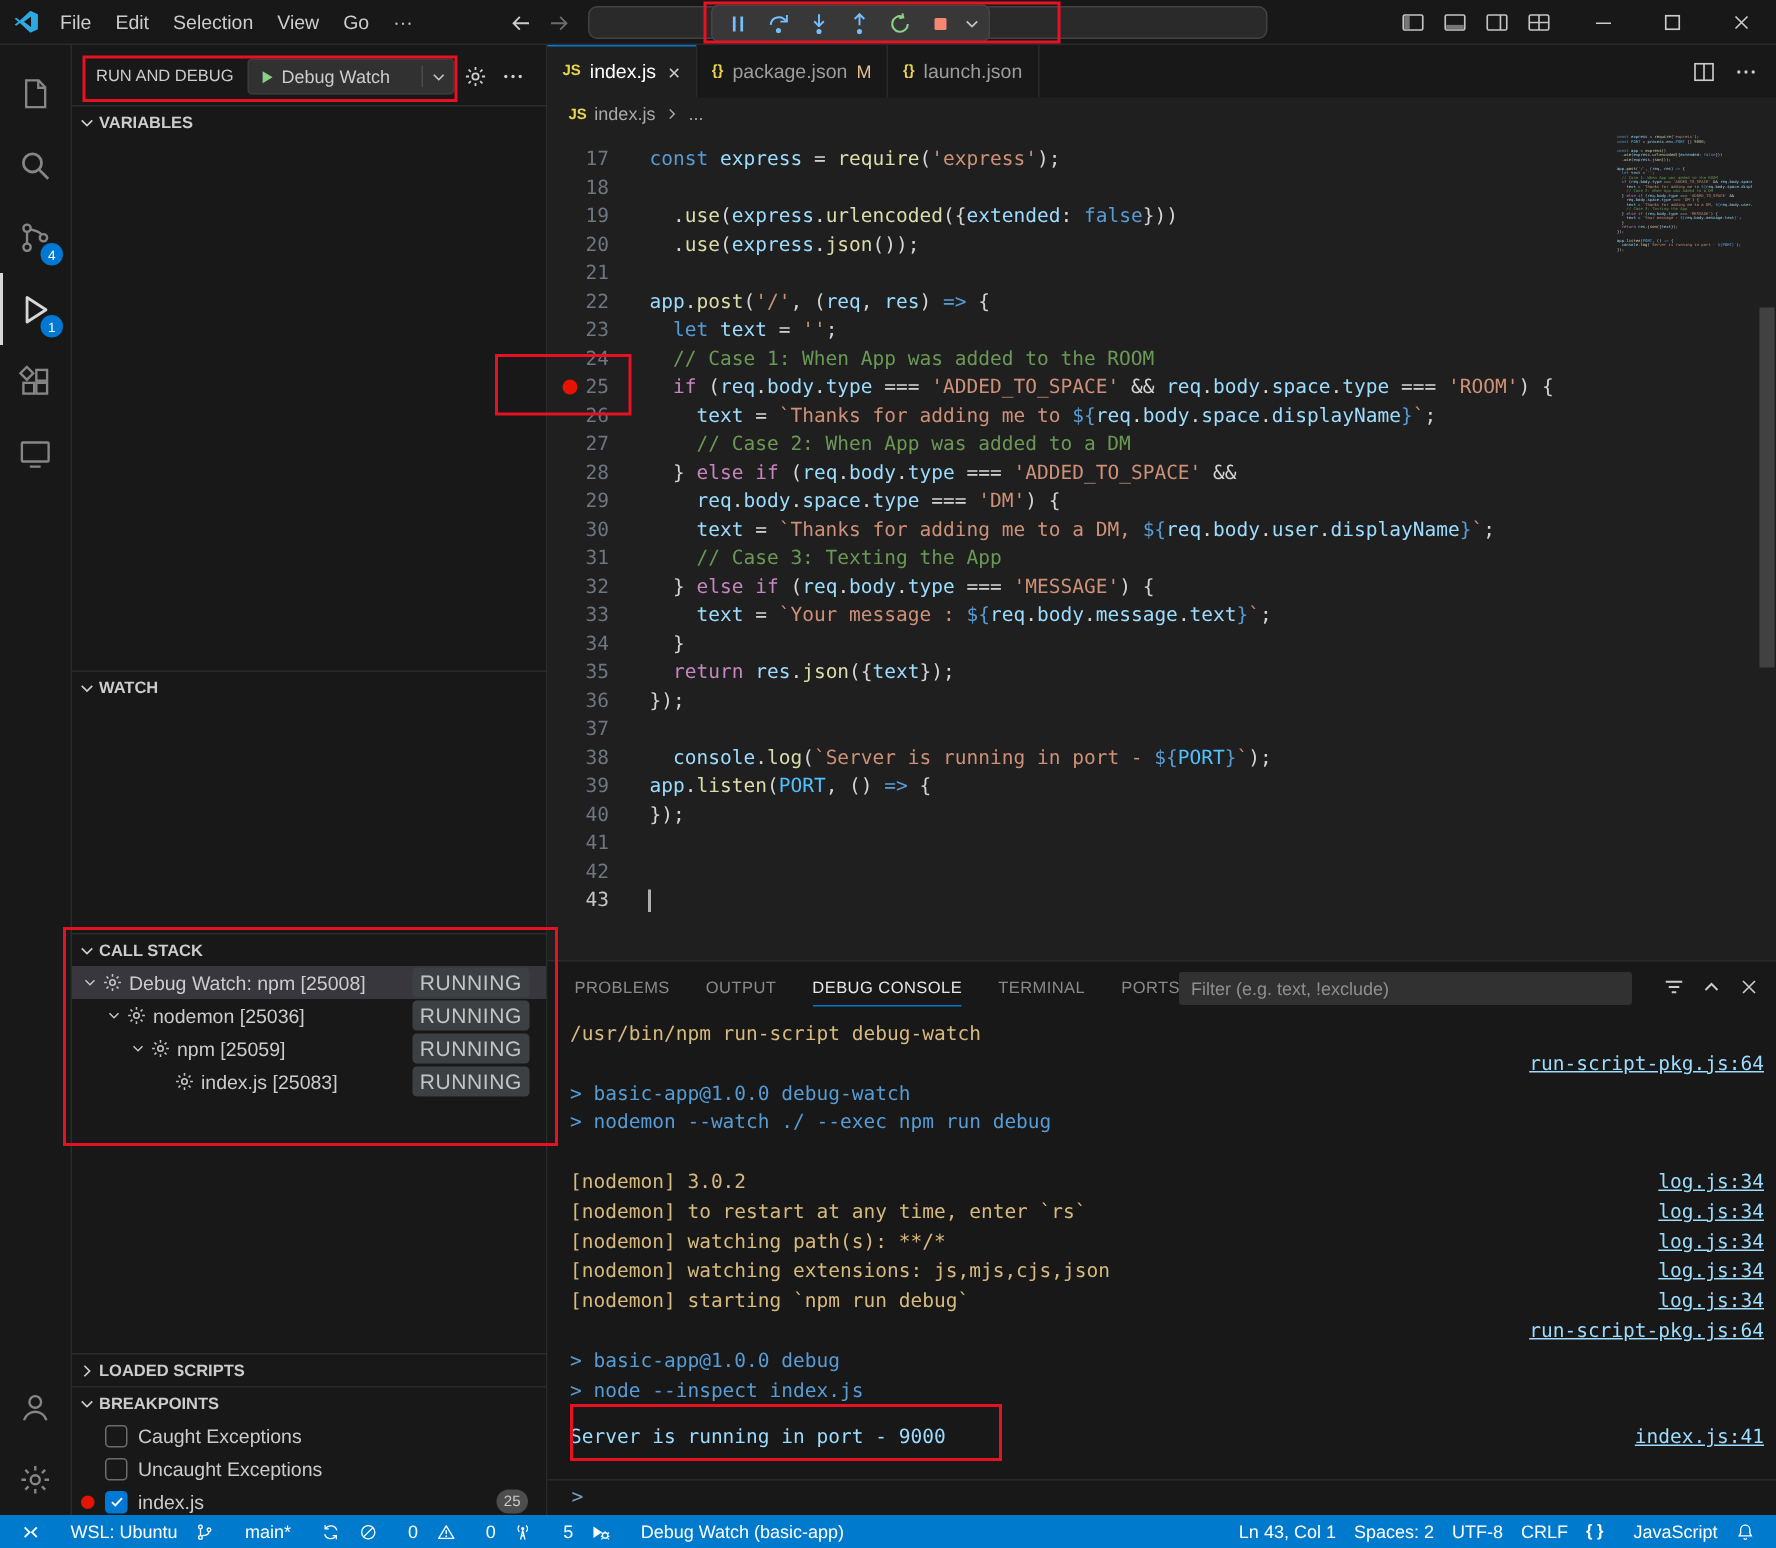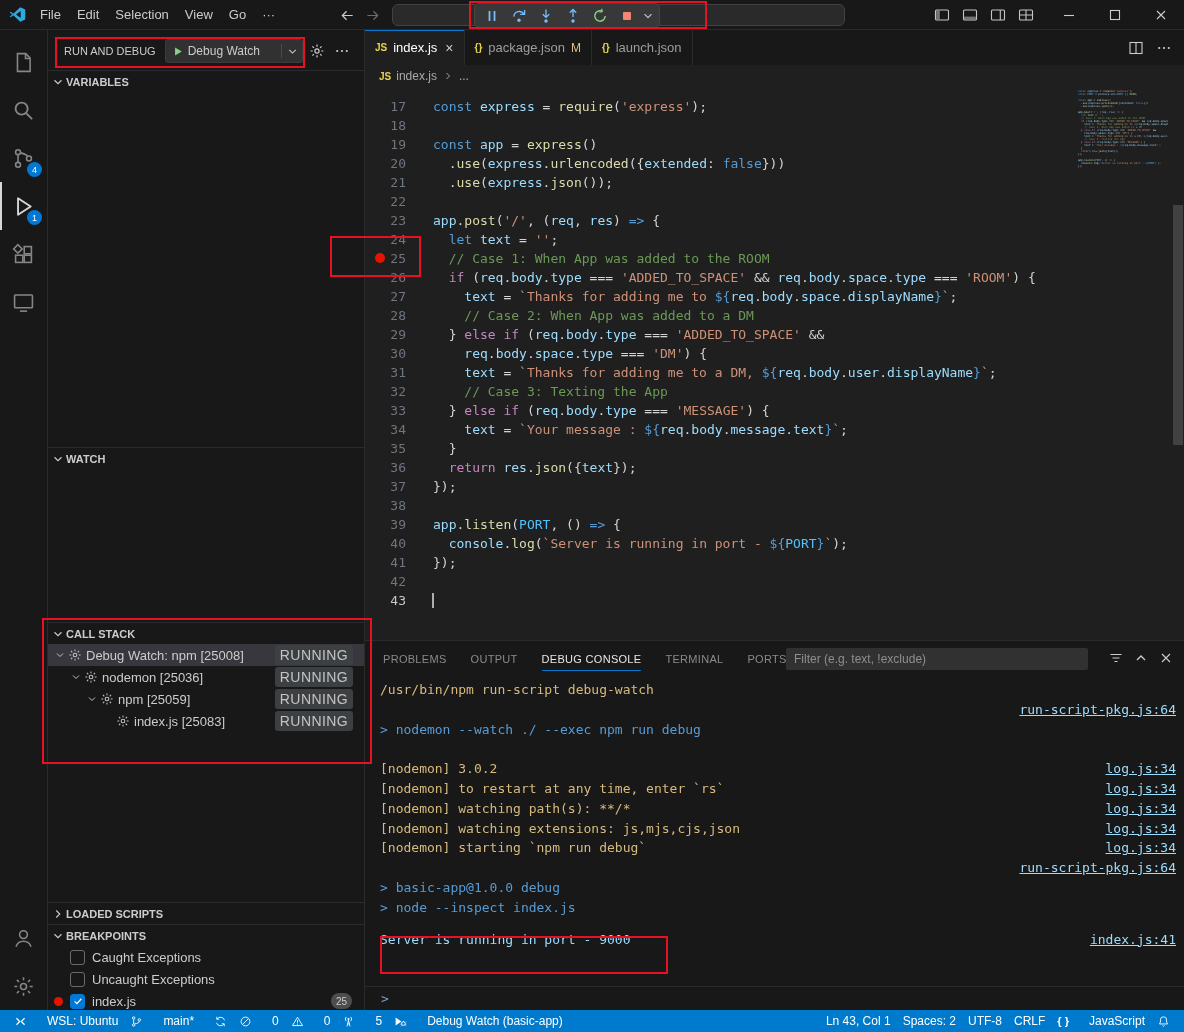--- a/index.html
+++ b/index.html
@@ -577,42 +577,41 @@
         <div class="gut-row">38</div>
         <div class="gut-row">39</div>
         <div class="gut-row">40</div>
         <div class="gut-row">41</div>
         <div class="gut-row">42</div>
         <div class="gut-row current">43</div>
       </div>
     <div id="code-lines">
         <div class="code-row"><span class="tk-k">const</span><span class="tk-p"> </span><span class="tk-v">express</span><span class="tk-p"> = </span><span class="tk-f">require</span><span class="tk-p">(</span><span class="tk-s">'express'</span><span class="tk-p">);</span></div>
         <div class="code-row">&nbsp;</div>
-        <div class="code-row"><span class="tk-k">const</span><span class="tk-p"> </span><span class="tk-v">app</span><span class="tk-p"> = </span><span class="tk-f">express</span><span class="tk-p">()</span></div>
         <div class="code-row"><span class="tk-p">  .</span><span class="tk-f">use</span><span class="tk-p">(</span><span class="tk-v">express</span><span class="tk-p">.</span><span class="tk-f">urlencoded</span><span class="tk-p">({</span><span class="tk-v">extended</span><span class="tk-p">: </span><span class="tk-k">false</span><span class="tk-p">}))</span></div>
         <div class="code-row"><span class="tk-p">  .</span><span class="tk-f">use</span><span class="tk-p">(</span><span class="tk-v">express</span><span class="tk-p">.</span><span class="tk-f">json</span><span class="tk-p">());</span></div>
         <div class="code-row">&nbsp;</div>
         <div class="code-row"><span class="tk-v">app</span><span class="tk-p">.</span><span class="tk-f">post</span><span class="tk-p">(</span><span class="tk-s">'/'</span><span class="tk-p">, (</span><span class="tk-v">req</span><span class="tk-p">, </span><span class="tk-v">res</span><span class="tk-p">) </span><span class="tk-k">=&gt;</span><span class="tk-p"> {</span></div>
         <div class="code-row"><span class="tk-p">  </span><span class="tk-k">let</span><span class="tk-p"> </span><span class="tk-v">text</span><span class="tk-p"> = </span><span class="tk-s">''</span><span class="tk-p">;</span></div>
         <div class="code-row"><span class="tk-m">  // Case 1: When App was added to the ROOM</span></div>
         <div class="code-row"><span class="tk-p">  </span><span class="tk-c">if</span><span class="tk-p"> (</span><span class="tk-v">req</span><span class="tk-p">.</span><span class="tk-v">body</span><span class="tk-p">.</span><span class="tk-v">type</span><span class="tk-p"> === </span><span class="tk-s">'ADDED_TO_SPACE'</span><span class="tk-p"> &amp;&amp; </span><span class="tk-v">req</span><span class="tk-p">.</span><span class="tk-v">body</span><span class="tk-p">.</span><span class="tk-v">space</span><span class="tk-p">.</span><span class="tk-v">type</span><span class="tk-p"> === </span><span class="tk-s">'ROOM'</span><span class="tk-p">) {</span></div>
         <div class="code-row"><span class="tk-p">    </span><span class="tk-v">text</span><span class="tk-p"> = </span><span class="tk-s">`Thanks for adding me to </span><span class="tk-k">${</span><span class="tk-v">req</span><span class="tk-p">.</span><span class="tk-v">body</span><span class="tk-p">.</span><span class="tk-v">space</span><span class="tk-p">.</span><span class="tk-v">displayName</span><span class="tk-k">}</span><span class="tk-s">`</span><span class="tk-p">;</span></div>
         <div class="code-row"><span class="tk-m">    // Case 2: When App was added to a DM</span></div>
         <div class="code-row"><span class="tk-p">  } </span><span class="tk-c">else</span><span class="tk-p"> </span><span class="tk-c">if</span><span class="tk-p"> (</span><span class="tk-v">req</span><span class="tk-p">.</span><span class="tk-v">body</span><span class="tk-p">.</span><span class="tk-v">type</span><span class="tk-p"> === </span><span class="tk-s">'ADDED_TO_SPACE'</span><span class="tk-p"> &amp;&amp;</span></div>
         <div class="code-row"><span class="tk-p">    </span><span class="tk-v">req</span><span class="tk-p">.</span><span class="tk-v">body</span><span class="tk-p">.</span><span class="tk-v">space</span><span class="tk-p">.</span><span class="tk-v">type</span><span class="tk-p"> === </span><span class="tk-s">'DM'</span><span class="tk-p">) {</span></div>
         <div class="code-row"><span class="tk-p">    </span><span class="tk-v">text</span><span class="tk-p"> = </span><span class="tk-s">`Thanks for adding me to a DM, </span><span class="tk-k">${</span><span class="tk-v">req</span><span class="tk-p">.</span><span class="tk-v">body</span><span class="tk-p">.</span><span class="tk-v">user</span><span class="tk-p">.</span><span class="tk-v">displayName</span><span class="tk-k">}</span><span class="tk-s">`</span><span class="tk-p">;</span></div>
         <div class="code-row"><span class="tk-m">    // Case 3: Texting the App</span></div>
         <div class="code-row"><span class="tk-p">  } </span><span class="tk-c">else</span><span class="tk-p"> </span><span class="tk-c">if</span><span class="tk-p"> (</span><span class="tk-v">req</span><span class="tk-p">.</span><span class="tk-v">body</span><span class="tk-p">.</span><span class="tk-v">type</span><span class="tk-p"> === </span><span class="tk-s">'MESSAGE'</span><span class="tk-p">) {</span></div>
         <div class="code-row"><span class="tk-p">    </span><span class="tk-v">text</span><span class="tk-p"> = </span><span class="tk-s">`Your message : </span><span class="tk-k">${</span><span class="tk-v">req</span><span class="tk-p">.</span><span class="tk-v">body</span><span class="tk-p">.</span><span class="tk-v">message</span><span class="tk-p">.</span><span class="tk-v">text</span><span class="tk-k">}</span><span class="tk-s">`</span><span class="tk-p">;</span></div>
         <div class="code-row"><span class="tk-p">  }</span></div>
         <div class="code-row"><span class="tk-p">  </span><span class="tk-c">return</span><span class="tk-p"> </span><span class="tk-v">res</span><span class="tk-p">.</span><span class="tk-f">json</span><span class="tk-p">({</span><span class="tk-v">text</span><span class="tk-p">});</span></div>
         <div class="code-row"><span class="tk-p">});</span></div>
         <div class="code-row">&nbsp;</div>
+        <div class="code-row"><span class="tk-p">  </span><span class="tk-v">console</span><span class="tk-p">.</span><span class="tk-f">log</span><span class="tk-p">(</span><span class="tk-s">`Server is running in port - </span><span class="tk-k">${</span><span class="tk-b">PORT</span><span class="tk-k">}</span><span class="tk-s">`</span><span class="tk-p">);</span></div>
         <div class="code-row"><span class="tk-v">app</span><span class="tk-p">.</span><span class="tk-f">listen</span><span class="tk-p">(</span><span class="tk-b">PORT</span><span class="tk-p">, () </span><span class="tk-k">=&gt;</span><span class="tk-p"> {</span></div>
-        <div class="code-row"><span class="tk-p">  </span><span class="tk-v">console</span><span class="tk-p">.</span><span class="tk-f">log</span><span class="tk-p">(</span><span class="tk-s">`Server is running in port - </span><span class="tk-k">${</span><span class="tk-b">PORT</span><span class="tk-k">}</span><span class="tk-s">`</span><span class="tk-p">);</span></div>
         <div class="code-row"><span class="tk-p">});</span></div>
         <div class="code-row">&nbsp;</div>
       </div>
     <div id="bp-glyph" style="top: 166px;"></div>
     <div id="caret" style="top: 506px;"></div>
     <div id="minimap">
         <div class="mini-row"><span class="tk-k">const</span><span class="tk-p"> </span><span class="tk-v">express</span><span class="tk-p"> = </span><span class="tk-f">require</span><span class="tk-p">(</span><span class="tk-s">'express'</span><span class="tk-p">);</span></div>
         <div class="mini-row"><span class="tk-k">const</span><span class="tk-p"> </span><span class="tk-b">PORT</span><span class="tk-p"> = </span><span class="tk-v">process</span><span class="tk-p">.</span><span class="tk-v">env</span><span class="tk-p">.</span><span class="tk-b">PORT</span><span class="tk-p"> || </span><span class="tk-n">9000</span><span class="tk-p">;</span></div>
         <div class="mini-row">&nbsp;</div>
         <div class="mini-row"><span class="tk-k">const</span><span class="tk-p"> </span><span class="tk-v">app</span><span class="tk-p"> = </span><span class="tk-f">express</span><span class="tk-p">()</span></div>
@@ -684,20 +683,23 @@
       </div>
     <div id="console">
         <div class="c-line">
           <span class="c-text c-yellow">/usr/bin/npm run-script debug-watch</span>
         </div>
         <div class="c-line">
           <span class="c-text c-default"></span>
           <span class="c-link">run-script-pkg.js:64</span>
         </div>
         <div class="c-line">
+          <span class="c-text c-blue">&gt; basic-app@1.0.0 debug-watch</span>
+        </div>
+        <div class="c-line">
           <span class="c-text c-blue">&gt; nodemon --watch ./ --exec npm run debug</span>
         </div>
         <div class="c-line">
           <span class="c-text c-default"></span>
         </div>
         <div class="c-line">
           <span class="c-text c-yellow">[nodemon] 3.0.2</span>
           <span class="c-link">log.js:34</span>
         </div>
         <div class="c-line">

